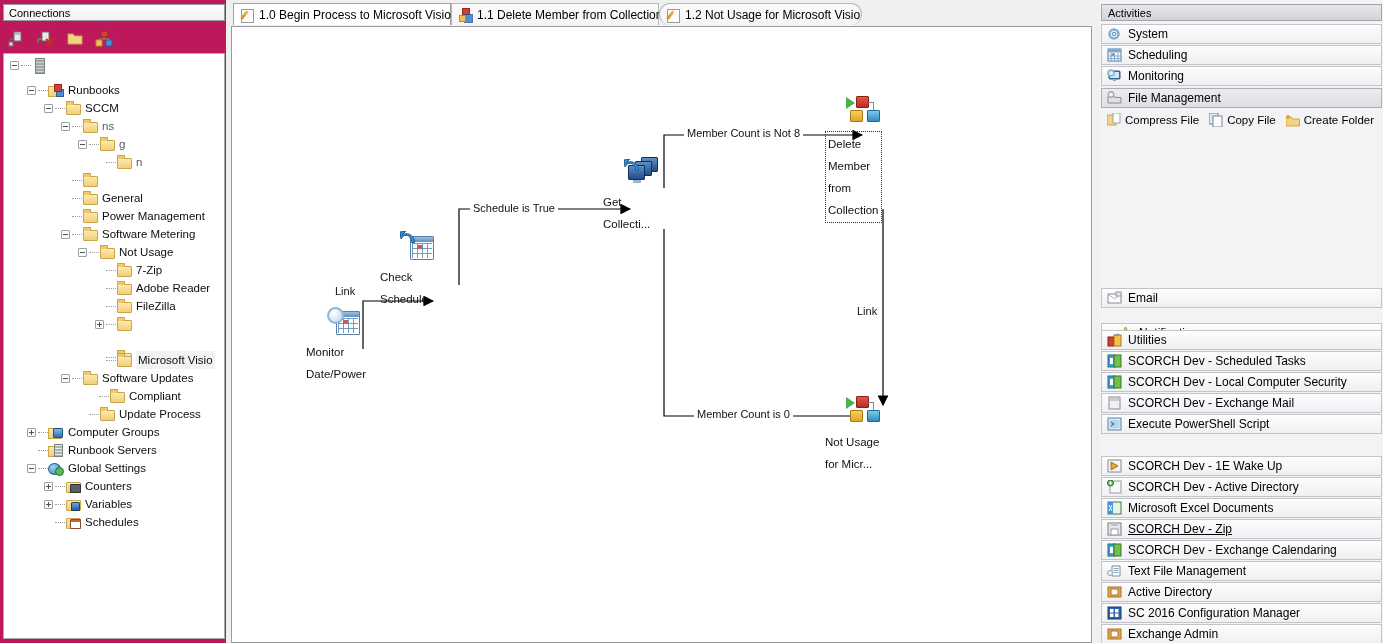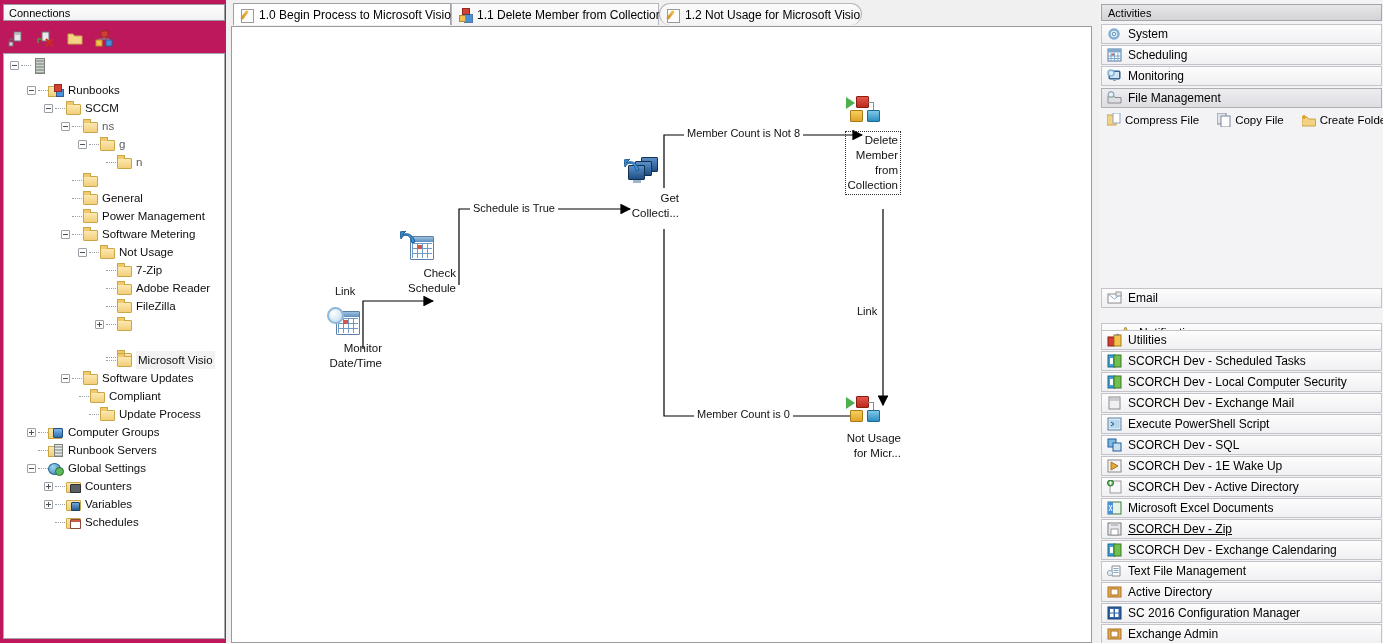--- a/index.html
+++ b/index.html
@@ -278,23 +278,23 @@
   #canvas {
     position: absolute;
     left: 231px; top: 26px;
     width: 861px; height: 617px;
     background: #ffffff;
     border: 1px solid #9a9aa0;
     overflow: hidden;
   }
   .node {
     position: absolute;
-    text-align: right;
+    text-align: left;
     font-size: 11.5px;
-    line-height: 15px;
+    line-height: 22px;
     color: #111;
     white-space: pre-line;
     cursor: default;
   }
   .node .nlabel { margin-top: 2px; display:inline-block; }
   .node.selected .nlabel {
     border: 1px dotted #333;
     padding: 1px 2px;
   }
   .node-ico { width: 38px; height: 34px; margin: 0 auto; position: relative; }
@@ -434,21 +434,21 @@
   #filemgmt-panel {
     position: absolute;
     left: 2px; top: 109px;
     width: 281px; height: 159px;
     background: #f3f3f5;
     display: grid;
     grid-template-columns: 1fr 1fr;
     grid-auto-rows: 17px;
     grid-auto-flow: column;
     padding: 2px 0 0 6px;
-    column-gap: 18px;
+    column-gap: 10px;
   }
   .act-item {
     display: flex; align-items: center; gap: 4px;
     font-size: 11.5px;
     white-space: nowrap;
     cursor: default;
   }
   .act-ico { width:14px; height:14px; position:relative; flex:0 0 auto; }
 </style>
 </head>
@@ -592,21 +592,21 @@
           <span class="dotline"></span>
           <span class="ico folder"></span>
           <span class="tree-label sel">Microsoft Visio</span>
         </div>
         <div class="tree-row" style="top: 315px; left: 57px;">
           <span class="expander"></span>
           <span class="dotline"></span>
           <span class="ico folder"></span>
           <span class="tree-label">Software Updates</span>
         </div>
-        <div class="tree-row" style="top: 333px; left: 64px;">
+        <div class="tree-row" style="top: 333px; left: 84px;">
           <span class="expander hidden"></span>
           <span class="dotline"></span>
           <span class="ico folder"></span>
           <span class="tree-label">Compliant</span>
         </div>
         <div class="tree-row" style="top: 351px; left: 74px;">
           <span class="expander hidden"></span>
           <span class="dotline"></span>
           <span class="ico folder"></span>
           <span class="tree-label">Update Process</span>
@@ -679,21 +679,21 @@
 
       <path d="M227,258 L227,182 L398,182" stroke="#000" fill="none" stroke-width="1.2" marker-end="url(#ah)"></path>
 
       <path d="M432,161 L432,108 L630,108" stroke="#000" fill="none" stroke-width="1.2" marker-end="url(#ah)"></path>
 
       <path d="M432,202 L432,389 L630,389" stroke="#000" fill="none" stroke-width="1.2" marker-end="url(#ah)"></path>
 
       <path d="M651,182 L651,378" stroke="#000" fill="none" stroke-width="1.2" marker-end="url(#ah)"></path>
     </svg>
   <div class="node" style="left: 74px; top: 278px; width: 76px;"><div class="node-ico ico-mon-cal"><div class="cal"></div><div class="grid"></div><div class="mark"></div><div class="lens"></div></div><span class="nlabel">Monitor
-Date/Time</span></div>
+Date/Power</span></div>
       <div class="node" style="left: 148px; top: 203px; width: 76px;"><div class="node-ico ico-chk-cal"><div class="cal"></div><div class="grid"></div><div class="mark"></div><svg class="arrow" viewBox="0 0 17 13">
             <path d="M15 11 C13 3 7 1 2 4 L6 0 L0 1 L1 8 L3 5 C7 3 11 5 12 12 z" fill="#3b8fd4" stroke="#1d5c94"></path>
           </svg></div><span class="nlabel">Check
 Schedule</span></div>
       <div class="node" style="left: 371px; top: 128px; width: 76px;"><div class="node-ico ico-monitors"><div class="m m1"></div><div class="m m2"></div><div class="m m3"></div><div class="stand"></div><svg class="arrow" viewBox="0 0 17 13">
             <path d="M15 11 C13 3 7 1 2 4 L6 0 L0 1 L1 8 L3 5 C7 3 11 5 12 12 z" fill="#3b8fd4" stroke="#1d5c94"></path>
           </svg></div><span class="nlabel">Get
 Collecti...</span></div>
       <div class="node selected" style="left: 593px; top: 68px; width: 76px;"><div class="node-ico ico-runbook"><div class="tri"></div><div class="red"></div><div class="lnk2"></div><div class="lnk"></div><div class="yel"></div><div class="blu"></div></div><span class="nlabel">Delete
 Member
@@ -821,27 +821,20 @@
         <span>SCORCH Dev - Exchange Mail</span>
       </div>
       <div class="cat-row" style="top: 414px;">
         <span class="cat-ico"><svg width="15" height="14" viewBox="0 0 15 14">
             <rect x="1" y="1" width="13" height="12" fill="#dceaf5" stroke="#5b82a6"></rect>
             <rect x="2.5" y="3" width="10" height="8" fill="#b7d6ec"></rect>
             <path d="M4 5 L7 7 L4 9" fill="none" stroke="#1f4e86"></path>
           </svg></span>
         <span>Execute PowerShell Script</span>
       </div>
-      <div class="cat-row" style="top: 435px;">
-        <span class="cat-ico"><svg width="15" height="14" viewBox="0 0 15 14">
-            <rect x="1" y="1" width="8" height="8" fill="#7fb8e0" stroke="#1f5f9e"></rect>
-            <rect x="6" y="5" width="8" height="8" fill="#c8dff0" stroke="#1f5f9e"></rect>
-          </svg></span>
-        <span>SCORCH Dev - SQL</span>
-      </div>
       <div class="cat-row" style="top: 456px;">
         <span class="cat-ico"><svg width="15" height="14" viewBox="0 0 15 14">
             <rect x="1" y="1" width="13" height="12" fill="#f5f5f7" stroke="#8a8a90"></rect>
             <path d="M4 3 L11 7 L4 11 z" fill="#e8a92c" stroke="#a87224"></path>
           </svg></span>
         <span>SCORCH Dev - 1E Wake Up</span>
       </div>
       <div class="cat-row" style="top: 498px;">
         <span class="cat-ico"><svg width="15" height="14" viewBox="0 0 15 14">
             <rect x="1" y="1" width="13" height="12" fill="#e6f3e6" stroke="#3f7a42"></rect>

